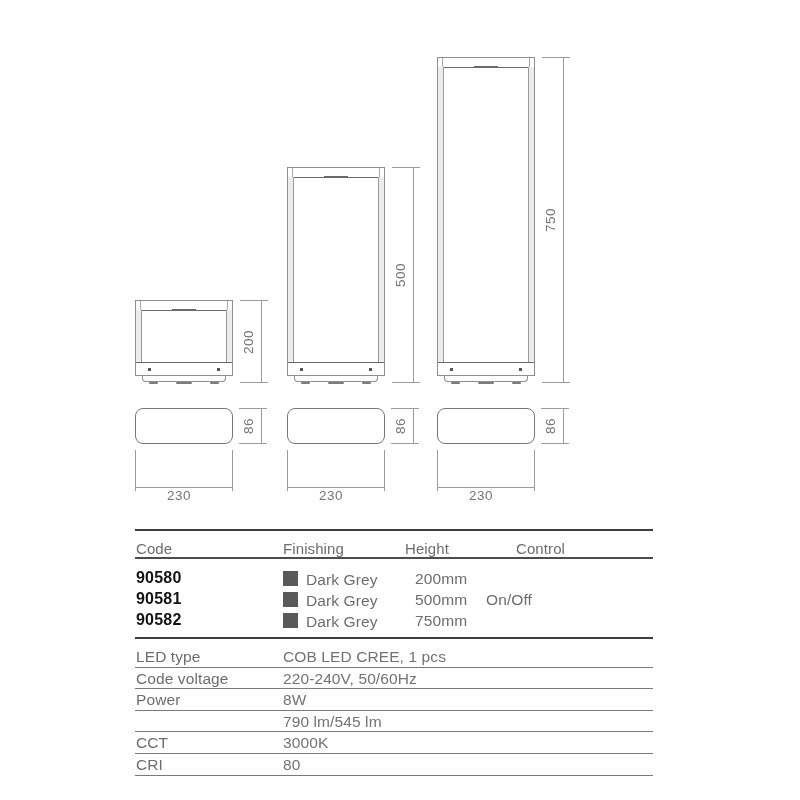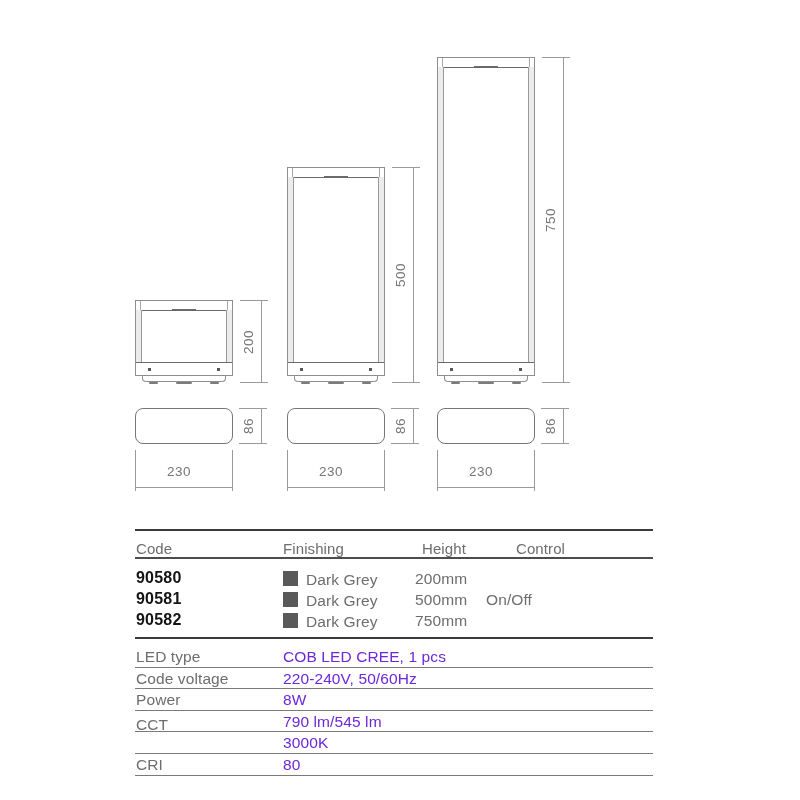--- a/index.html
+++ b/index.html
@@ -23,33 +23,33 @@
   .feet{position:absolute;height:6px;border:1px solid #8e8e8e;border-top:none;border-radius:0 0 4px 4px;box-sizing:border-box;background:#fff;}
   .fmark{position:absolute;bottom:-3px;height:2px;background:#7c7c7c;border-radius:1px;}
   .fm1{left:6px;width:9px}.fm2{left:50%;margin-left:-8px;width:16px}.fm3{right:6px;width:9px}
   .topview{position:absolute;top:408px;width:98px;height:36px;border:1px solid #767676;border-radius:8px;box-sizing:border-box;background:#fff;}
   
   .hline{position:absolute;height:1px;background:#9b9b9b;}
   .vline{position:absolute;width:1px;background:#9b9b9b;}
   .vlabel{position:absolute;width:18px;writing-mode:vertical-rl;transform:rotate(180deg);
     display:flex;align-items:center;justify-content:center;
     font-size:13.5px;color:#757575;letter-spacing:.5px;}
-  .hlabel{position:absolute;width:88px;text-align:center;font-size:13.5px;color:#757575;letter-spacing:.5px;}
+  .hlabel{position:absolute;width:88px;text-align:center;font-size:13.5px;color:#757575;letter-spacing:.5px;margin-top:24px;}
   
   .ptitle{position:absolute;left:136px;top:508px;font-size:18px;font-weight:bold;color:#1a1a1a;letter-spacing:.2px;}
   .rule{position:absolute;left:135px;width:518px;}
   .rule.dark{height:2px;background:#3c3c3c;}
   .rule.mid{height:1.5px;background:#4c4c4c;}
   .rule.thin{height:1px;background:#7a7a7a;}
   .hdr{position:absolute;font-size:15px;color:#6d6d6d;letter-spacing:.1px;}
   .code{position:absolute;left:136px;font-size:16px;font-weight:bold;color:#141414;letter-spacing:.2px;}
   .cellgrey{position:absolute;font-size:15.5px;color:#6d6d6d;letter-spacing:.1px;}
   .swatch{position:absolute;left:283px;width:15px;height:15px;background:#595959;}
   .speclabel{position:absolute;left:136px;font-size:15.5px;color:#6d6d6d;letter-spacing:.1px;}
-  .specvalue{position:absolute;left:283px;font-size:15.5px;color:#6d28d9;letter-spacing:.1px;}
+  .specvalue{position:absolute;left:283px;font-size:15.5px;color:#737373;letter-spacing:.1px;}
 </style>
 </head>
 <body>
 
 <div id="canvas">
 
   <div class="front" style="left:135px;top:300px;width:98px;height:76px">
     <div class="cap">
       <i class="capline l"></i>
       <i class="capline r"></i>
@@ -145,21 +145,21 @@
   <div class="vlabel" style="left:541px;top:408px;height:36px">86</div>
   <div class="vline" style="left:437px;top:450px;height:41px"></div>
   <div class="vline" style="left:534px;top:450px;height:41px"></div>
   <div class="hline" style="left:437px;top:487px;width:98px"></div>
   <div class="hlabel" style="left:437px;top:464px">230</div>
 
   <div class="rule dark" style="top:529px"></div>
 
   <div class="hdr" style="left:136px;top:540px">Code</div>
   <div class="hdr" style="left:283px;top:540px">Finishing</div>
-  <div class="hdr" style="left:422px;top:540px">Height</div>
+  <div class="hdr" style="left:405px;top:540px">Height</div>
   <div class="hdr" style="left:516px;top:540px">Control</div>
   <div class="rule mid" style="top:557px"></div>
 
   <div class="code" style="top:569px">90580</div>
   <div class="swatch" style="top: 571px; background: rgb(89, 89, 89);"></div>
   <div class="cellgrey" style="left:306px;top:571px">Dark Grey</div>
   <div class="cellgrey" style="left:415px;top:570px">200mm</div>
 
   <div class="code" style="top:590px">90581</div>
   <div class="swatch" style="top: 592px; background: rgb(89, 89, 89);"></div>
@@ -182,21 +182,21 @@
   <div class="specvalue" style="top:670px">220-240V, 50/60Hz</div>
   <div class="rule thin" style="top:688px"></div>
 
   <div class="speclabel" style="top:691px">Power</div>
   <div class="specvalue" style="top:691px">8W</div>
   <div class="rule thin" style="top:710px"></div>
 
   <div class="specvalue" style="top:713px">790 lm/545 lm</div>
   <div class="rule thin" style="top:731px"></div>
 
-  <div class="speclabel" style="top:716px">CCT</div>
+  <div class="speclabel" style="top:734px">CCT</div>
   <div class="specvalue" style="top:734px">3000K</div>
   <div class="rule thin" style="top:753px"></div>
 
   <div class="speclabel" style="top:756px">CRI</div>
   <div class="specvalue" style="top:756px">80</div>
   <div class="rule thin" style="top:775px"></div>
 
 </div>
 
 </body></html>

